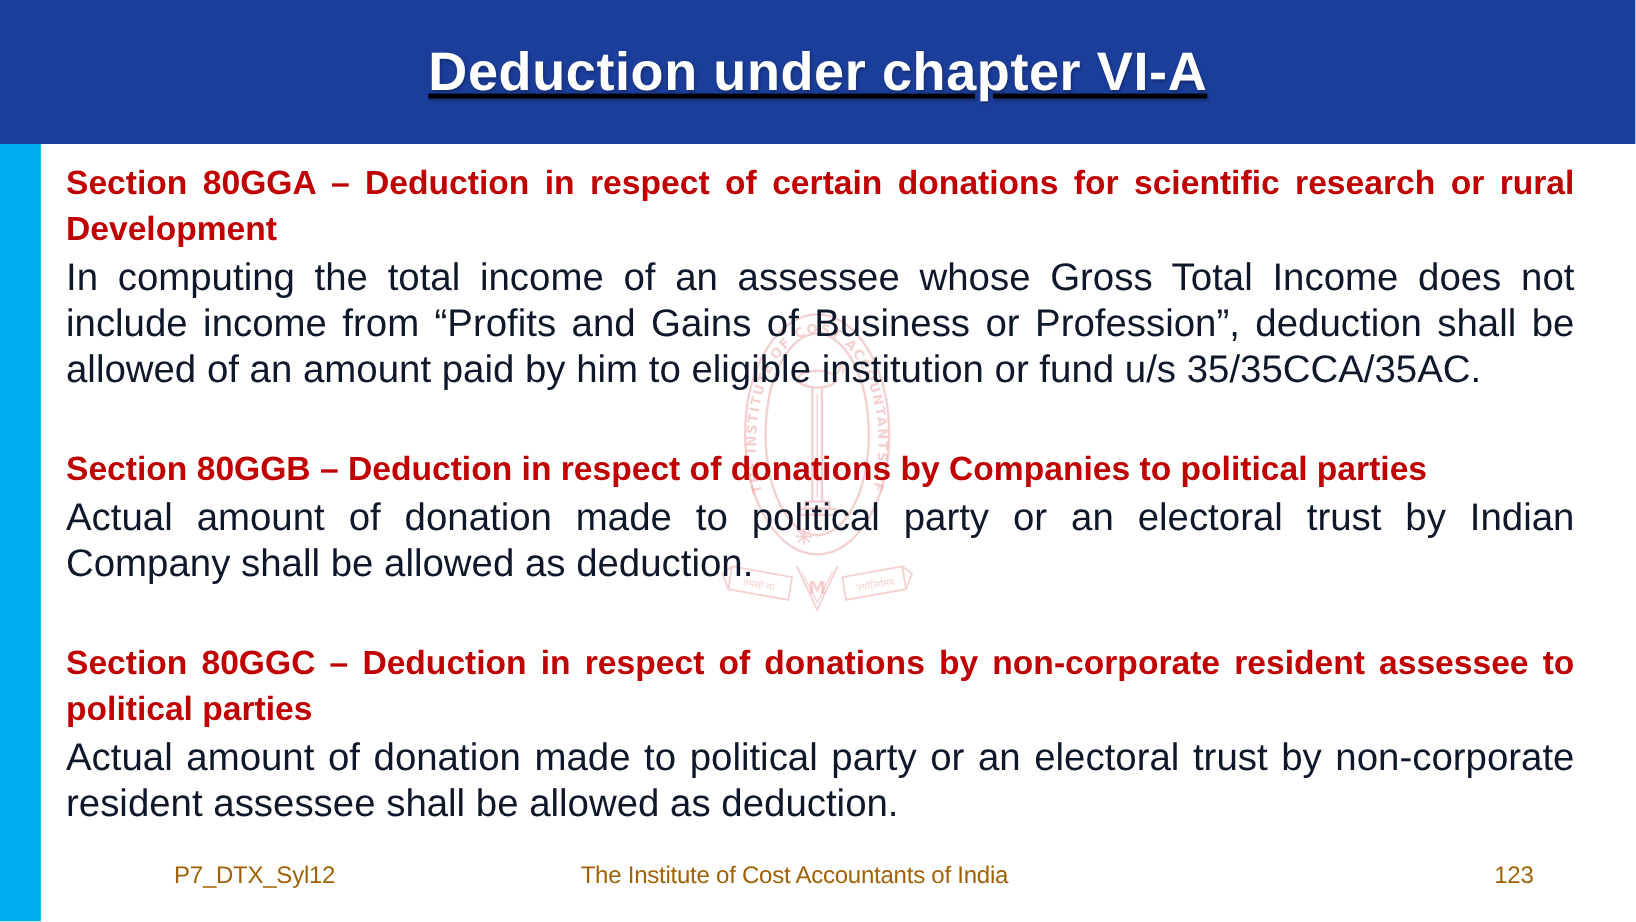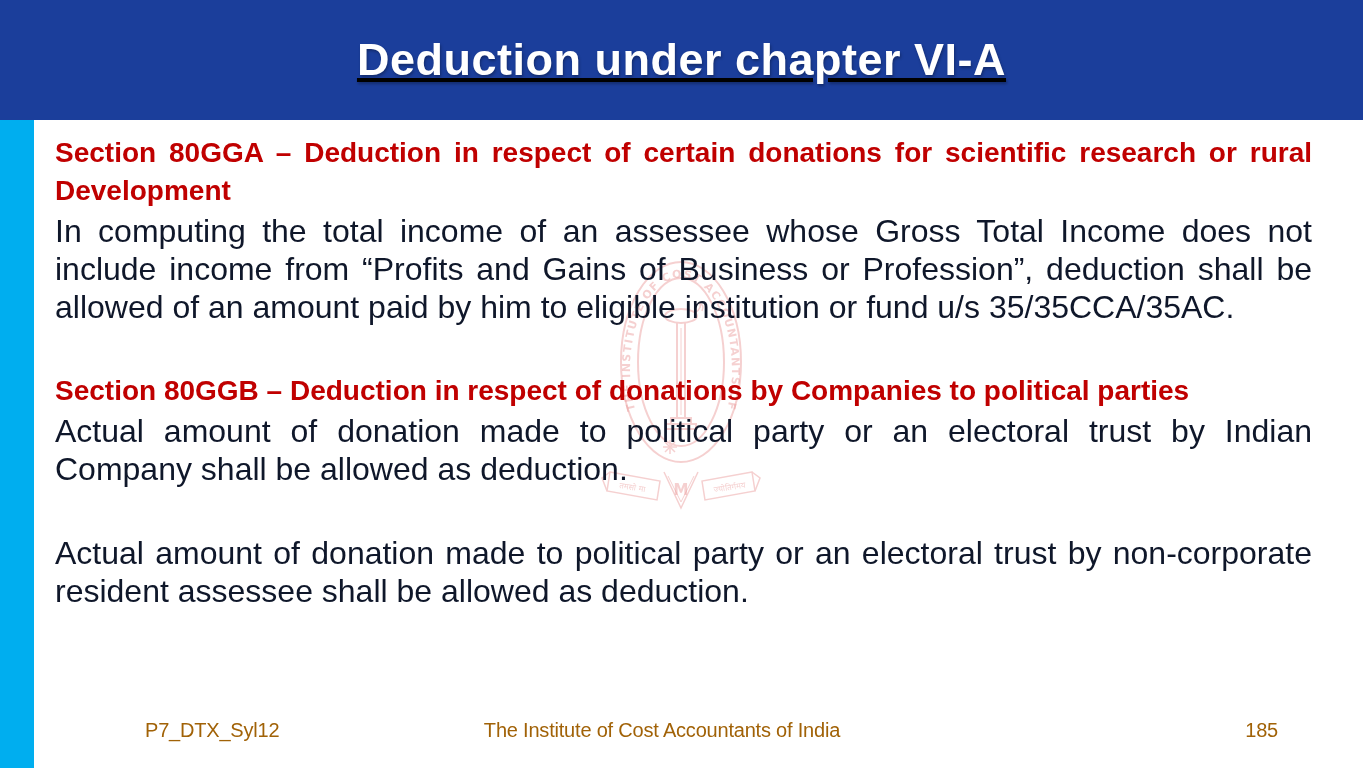--- a/index.html
+++ b/index.html
@@ -128,22 +128,23 @@
       <p class="sec-heading">Section 80GGA – Deduction in respect of certain donations for scientific research or rural Development</p>
       <p class="sec-body">In computing the total income of an assessee whose Gross Total Income does not include income from “Profits and Gains of Business or Profession”, deduction shall be allowed of an amount paid by him to eligible institution or fund u/s 35/35CCA/35AC.</p>
     </div>
 
     <div class="section">
       <p class="sec-heading">Section 80GGB – Deduction in respect of donations by Companies to political parties</p>
       <p class="sec-body">Actual amount of donation made to political party or an electoral trust by Indian Company shall be allowed as deduction.</p>
     </div>
 
     <div class="section">
+      <p class="sec-heading">Section 80GGC – Deduction in respect of donations by non-corporate resident assessee to political parties</p>
       <p class="sec-body">Actual amount of donation made to political party or an electoral trust by non-corporate resident assessee shall be allowed as deduction.</p>
     </div>
 
   </div>
 
   <div class="footer-item footer-left">P7_DTX_Syl12</div>
   <div class="footer-item footer-center">The Institute of Cost Accountants of India</div>
-  <div class="footer-item footer-right">185</div>
+  <div class="footer-item footer-right">123</div>
 
 </div>
 
 </body></html>

